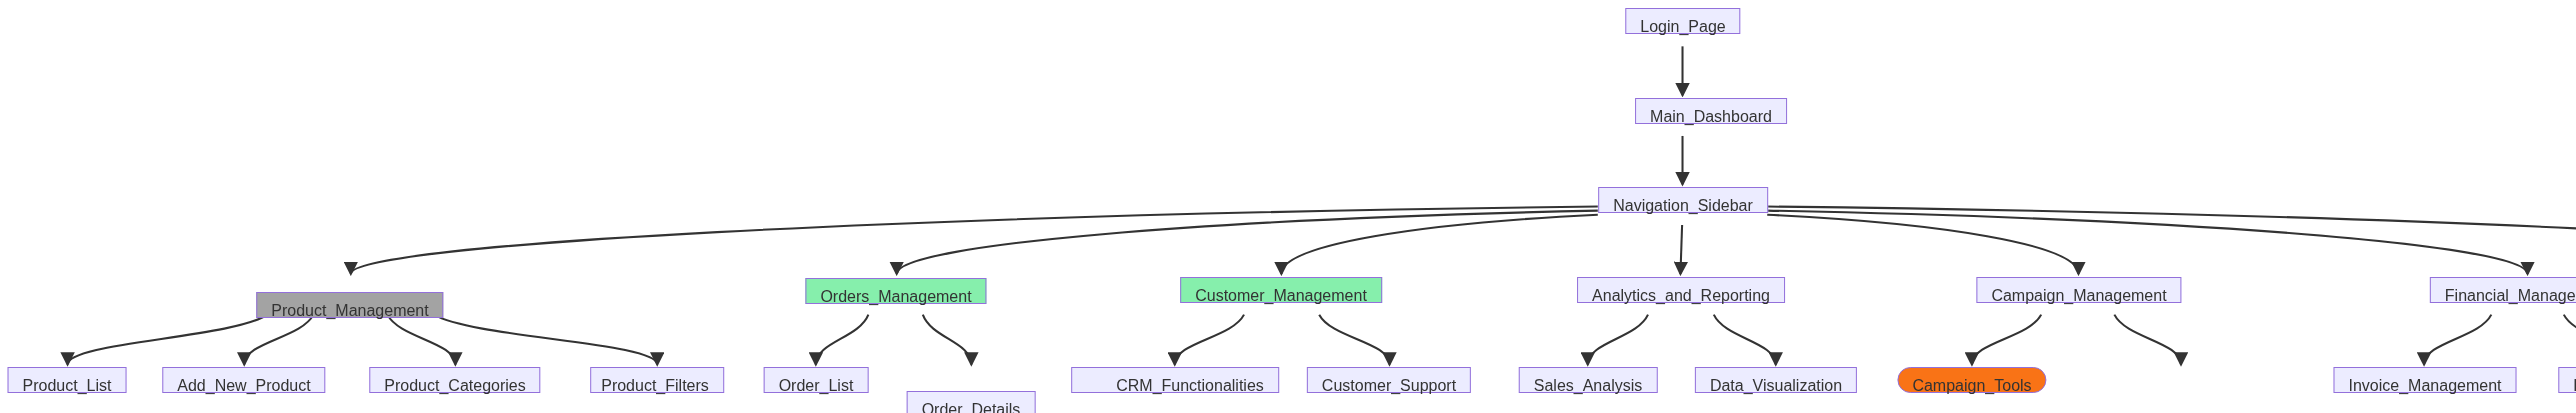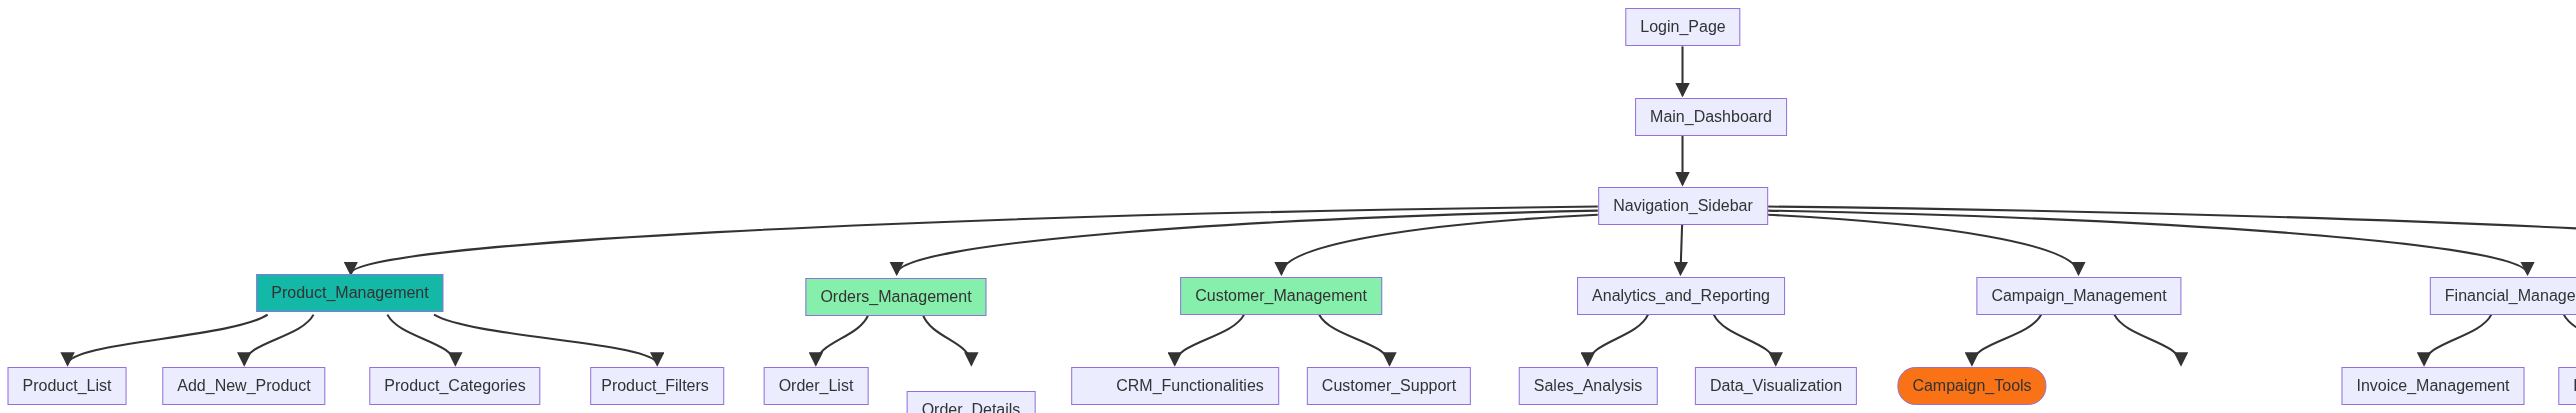--- a/index.html
+++ b/index.html
@@ -18,21 +18,21 @@
   #edge-layer {
     position: absolute;
     left: 0; top: 0;
     width: 3364px;
     height: 413px;
   }
   .node {
     position: absolute;
     transform: translateX(-50%);
     box-sizing: border-box;
-    height: 38px;
+    height: 26px;
     line-height: 36px;
     padding: 0 14px;
     font-size: 16px;
     white-space: nowrap;
     text-align: left;
     border-style: solid;
     border-width: 1px;
   }
 </style>
 </head>
@@ -71,33 +71,33 @@
         <path d="M 4977.35 611 C 5000.867 657, 5108 664, 5108 708" fill="none" stroke="#333333" stroke-width="4" marker-end="url(#arrowhead)"></path>
         <path d="M 5730.85 611 C 5687.677000000001 657, 5491 664, 5491 708" fill="none" stroke="#333333" stroke-width="4" marker-end="url(#arrowhead)"></path>
         <path d="M 5864.6 611 L 5883 708" fill="none" stroke="#333333" stroke-width="4" marker-end="url(#arrowhead)"></path>
         <path d="M 6016.1 611 C 6068.282 657, 6306 664, 6306 708" fill="none" stroke="#333333" stroke-width="4" marker-end="url(#arrowhead)"></path>
       </g>
   </svg>
 
 <div class="node" style="left: 1683px; top: 8.2px; background: rgb(236, 236, 255); border-color: rgb(147, 112, 219); color: rgb(51, 51, 51);">Login_Page</div>
     <div class="node" style="left: 1683px; top: 98px; background: rgb(236, 236, 255); border-color: rgb(147, 112, 219); color: rgb(51, 51, 51); margin-left: 28px;">Main_Dashboard</div>
     <div class="node" style="left: 1683px; top: 187px; background: rgb(236, 236, 255); border-color: rgb(147, 112, 219); color: rgb(51, 51, 51);">Navigation_Sidebar</div>
-    <div class="node" style="left: 350px; top: 274px; background: #14b8a6; border-color: rgb(147, 112, 219); color: rgb(51, 51, 51);">Product_Management</div>
+    <div class="node" style="left: 350px; top: 292px; background: #a3a3a3; border-color: rgb(147, 112, 219); color: rgb(51, 51, 51);">Product_Management</div>
     <div class="node" style="left: 896px; top: 278px; background: #86efac; border-color: rgb(147, 112, 219); color: rgb(51, 51, 51);">Orders_Management</div>
     <div class="node" style="left: 1281px; top: 277px; background: #86efac; border-color: rgb(147, 112, 219); color: rgb(51, 51, 51);">Customer_Management</div>
     <div class="node" style="left: 1681px; top: 277px; background: rgb(236, 236, 255); border-color: rgb(147, 112, 219); color: rgb(51, 51, 51);">Analytics_and_Reporting</div>
     <div class="node" style="left: 2079px; top: 277px; background: rgb(236, 236, 255); border-color: rgb(147, 112, 219); color: rgb(51, 51, 51);">Campaign_Management</div>
     <div class="node" style="left: 2528px; top: 277px; background: rgb(236, 236, 255); border-color: rgb(147, 112, 219); color: rgb(51, 51, 51);">Financial_Management</div>
     <div class="node" style="left: 244px; top: 367px; background: rgb(236, 236, 255); border-color: rgb(147, 112, 219); color: rgb(51, 51, 51);">Add_New_Product</div>
     <div class="node" style="left: 67px; top: 367px; background: rgb(236, 236, 255); border-color: rgb(147, 112, 219); color: rgb(51, 51, 51);">Product_List</div>
     <div class="node" style="left: 455px; top: 367px; background: rgb(236, 236, 255); border-color: rgb(147, 112, 219); color: rgb(51, 51, 51);">Product_Categories</div>
     <div class="node" style="left: 657px; top: 367px; background: rgb(236, 236, 255); border-color: rgb(147, 112, 219); color: rgb(51, 51, 51); padding-left: 10px;">Product_Filters</div>
     <div class="node" style="left: 816px; top: 367px; background: rgb(236, 236, 255); border-color: rgb(147, 112, 219); color: rgb(51, 51, 51);">Order_List</div>
     <div class="node" style="left: 971px; top: 367px; background: rgb(236, 236, 255); border-color: rgb(147, 112, 219); color: rgb(51, 51, 51); margin-top: 24px;">Order_Details</div>
     <div class="node" style="left: 1175px; top: 367px; background: rgb(236, 236, 255); border-color: rgb(147, 112, 219); color: rgb(51, 51, 51); padding-left: 44px;">CRM_Functionalities</div>
     <div class="node" style="left: 1389px; top: 367px; background: rgb(236, 236, 255); border-color: rgb(147, 112, 219); color: rgb(51, 51, 51);">Customer_Support</div>
     <div class="node" style="left: 1588px; top: 367px; background: rgb(236, 236, 255); border-color: rgb(147, 112, 219); color: rgb(51, 51, 51);">Sales_Analysis</div>
     <div class="node" style="left: 1776px; top: 367px; background: rgb(236, 236, 255); border-color: rgb(147, 112, 219); color: rgb(51, 51, 51);">Data_Visualization</div>
     <div class="node" style="left: 1972px; top: 367px; background: #f97316; border-color: rgb(147, 112, 219); color: rgb(51, 51, 51); border-radius: 18px;">Campaign_Tools</div>
-    <div class="node" style="left: 2425px; top: 367px; background: rgb(236, 236, 255); border-color: rgb(147, 112, 219); color: rgb(51, 51, 51); margin-left: 8px;">Invoice_Management</div>
+    <div class="node" style="left: 2425px; top: 367px; background: rgb(236, 236, 255); border-color: rgb(147, 112, 219); color: rgb(51, 51, 51);">Invoice_Management</div>
     <div class="node" style="left: 2632px; top: 367px; background: rgb(236, 236, 255); border-color: rgb(147, 112, 219); color: rgb(51, 51, 51);">Payment_Status</div>
   </div>
 
 
 </body></html>

